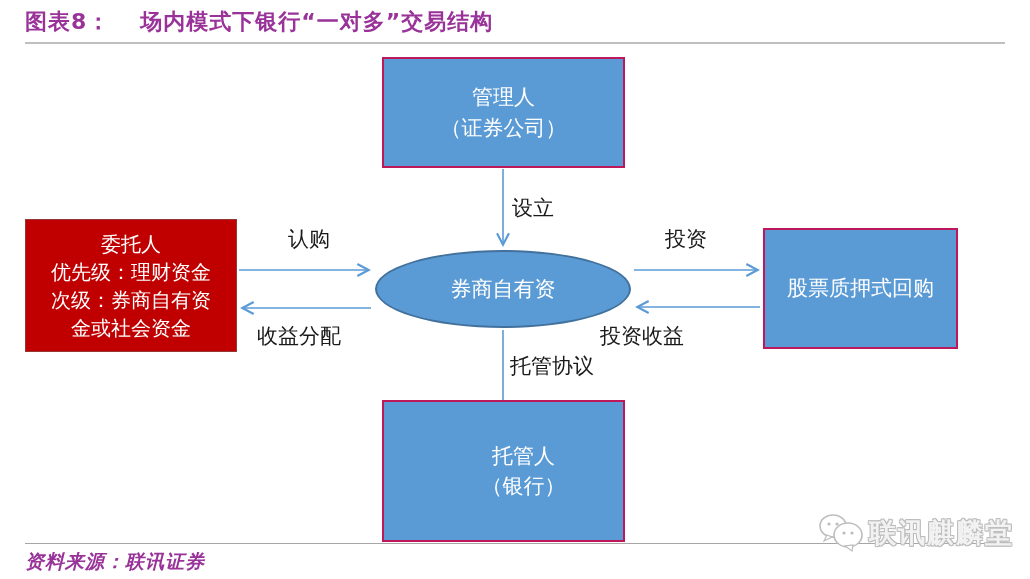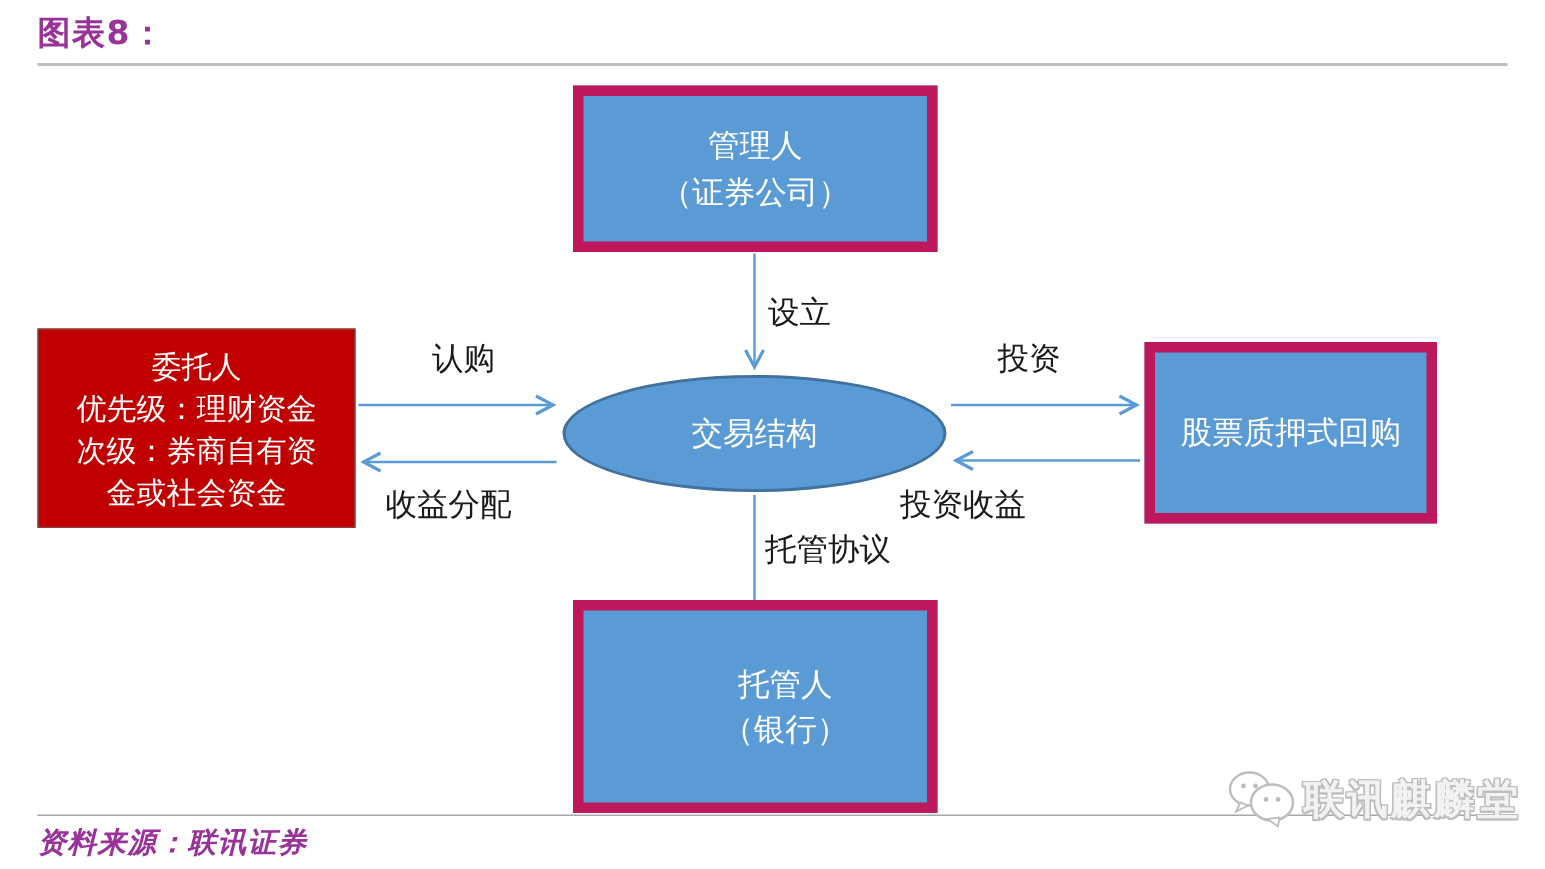--- a/index.html
+++ b/index.html
@@ -23,21 +23,21 @@
     background: #bfbfbf;
   }
 
   
   .node {
     position: absolute; display: flex; flex-direction: column;
     align-items: center; justify-content: center;
     color: #ffffff; font-size: 21px; line-height: 1.45; text-align: center;
   }
   .node .line { display: block; }
-  .box-blue { background: #5b9bd5; border: 7px solid #be185d; justify-content: center; }
+  .box-blue { background: #5b9bd5; border: 2px solid #be185d; justify-content: center; }
   .box-red  { background: #c00000; border: 1px solid #953735; }
   .node-manager   { left: 382px; top: 57px;  width: 243px; height: 111px; }
   .node-client    { left: 25px;  top: 219px; width: 212px; height: 133px; font-size: 20px; line-height: 1.4; }
   .node-repo      { left: 763px; top: 228px; width: 195px; height: 121px; }
   .node-custodian { left: 382px; top: 400px; width: 243px; height: 142px; padding-left: 40px; }
   .node-pool {
     left: 375px; top: 250px; width: 256px; height: 78px;
     background: #5b9bd5; border: 2px solid #41719c; border-radius: 50%;
   }
 
@@ -77,20 +77,21 @@
                  -1px 1px 0 #bdbdbd, 0 1px 0 #bdbdbd, 0 -1px 0 #bdbdbd;
   }
 </style>
 </head>
 <body>
 
 <div class="stage">
 
   <div class="title-row">
     <span class="fig-label">图表8：</span>
+    <span class="fig-title">场内模式下银行“一对多”交易结构</span>
   </div>
   <div class="title-underline"></div>
 
   <svg class="edges-svg" viewBox="0 0 1030 579">
     <defs>
       <marker id="arrowhead" viewBox="0 0 12 12" refX="10" refY="6" markerWidth="10" markerHeight="10" orient="auto-start-reverse">
         <path d="M2,1.5 L10.5,6 L2,10.5" fill="none" stroke="#5b9bd5" stroke-width="1.6"></path>
       </marker>
     </defs>
     <g stroke="#5b9bd5" stroke-width="1.6" fill="none">
@@ -109,21 +110,21 @@
   </div>
 
   <div class="node box-red node-client">
     <span class="line">委托人</span>
     <span class="line">优先级：理财资金</span>
     <span class="line">次级：券商自有资</span>
     <span class="line">金或社会资金</span>
   </div>
 
   <div class="node node-pool">
-    <span class="line">交易结构</span>
+    <span class="line">券商自有资</span>
   </div>
 
   <div class="node box-blue node-repo">
     <span class="line">股票质押式回购</span>
   </div>
 
   <div class="node box-blue node-custodian">
     <span class="line">托管人</span>
     <span class="line">（银行）</span>
   </div>

